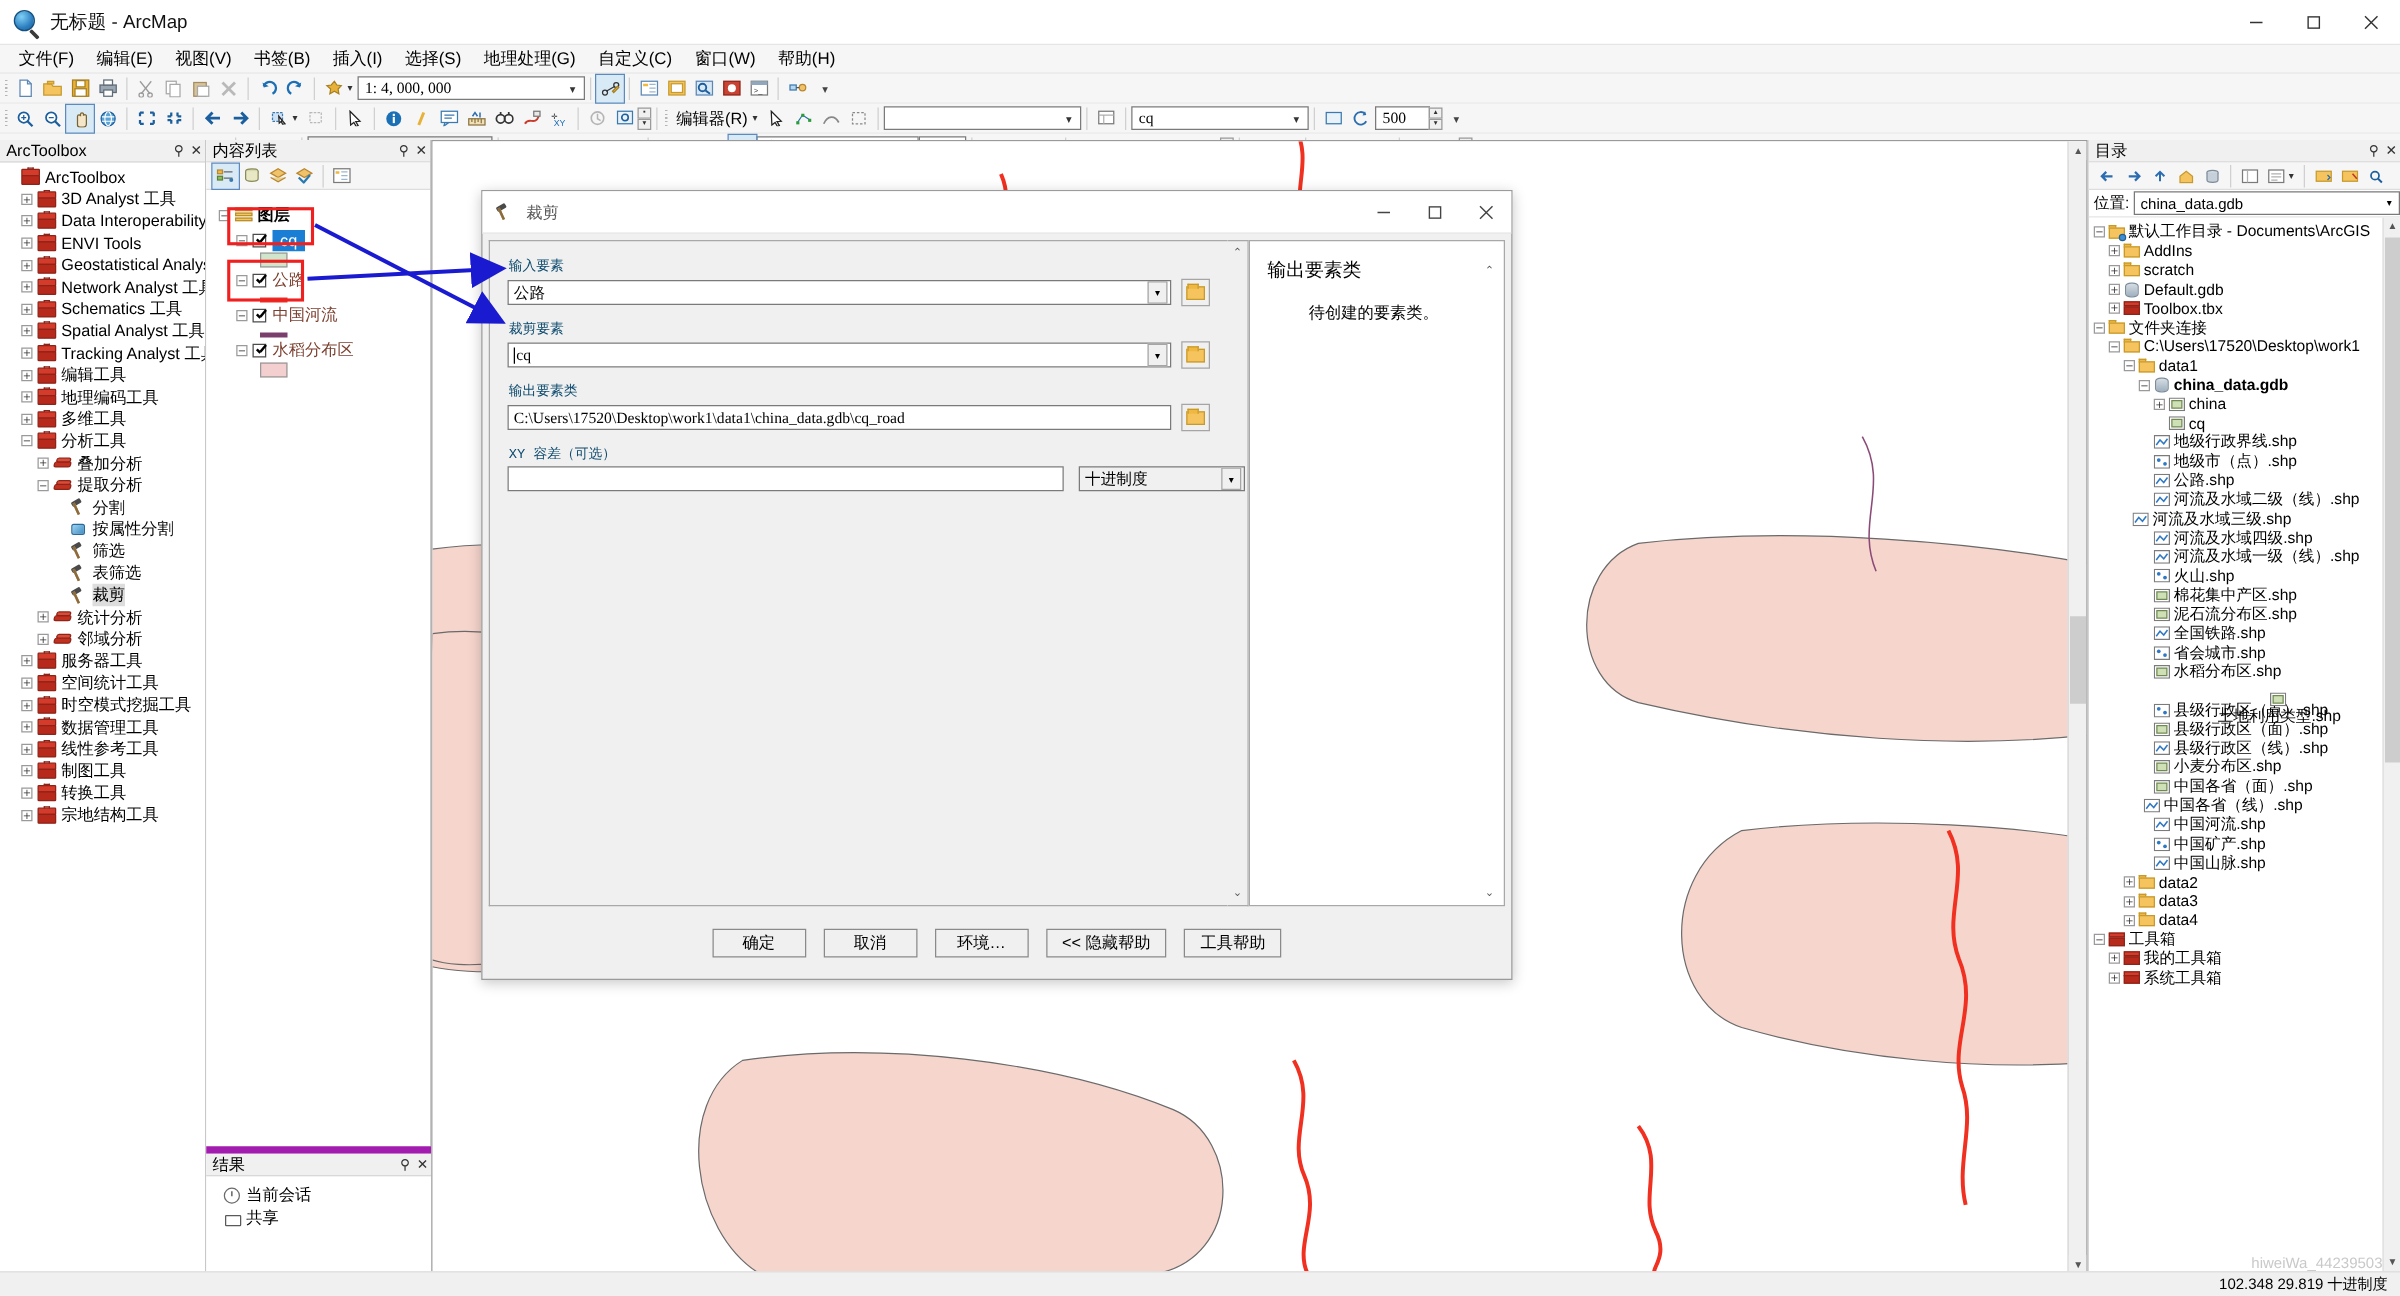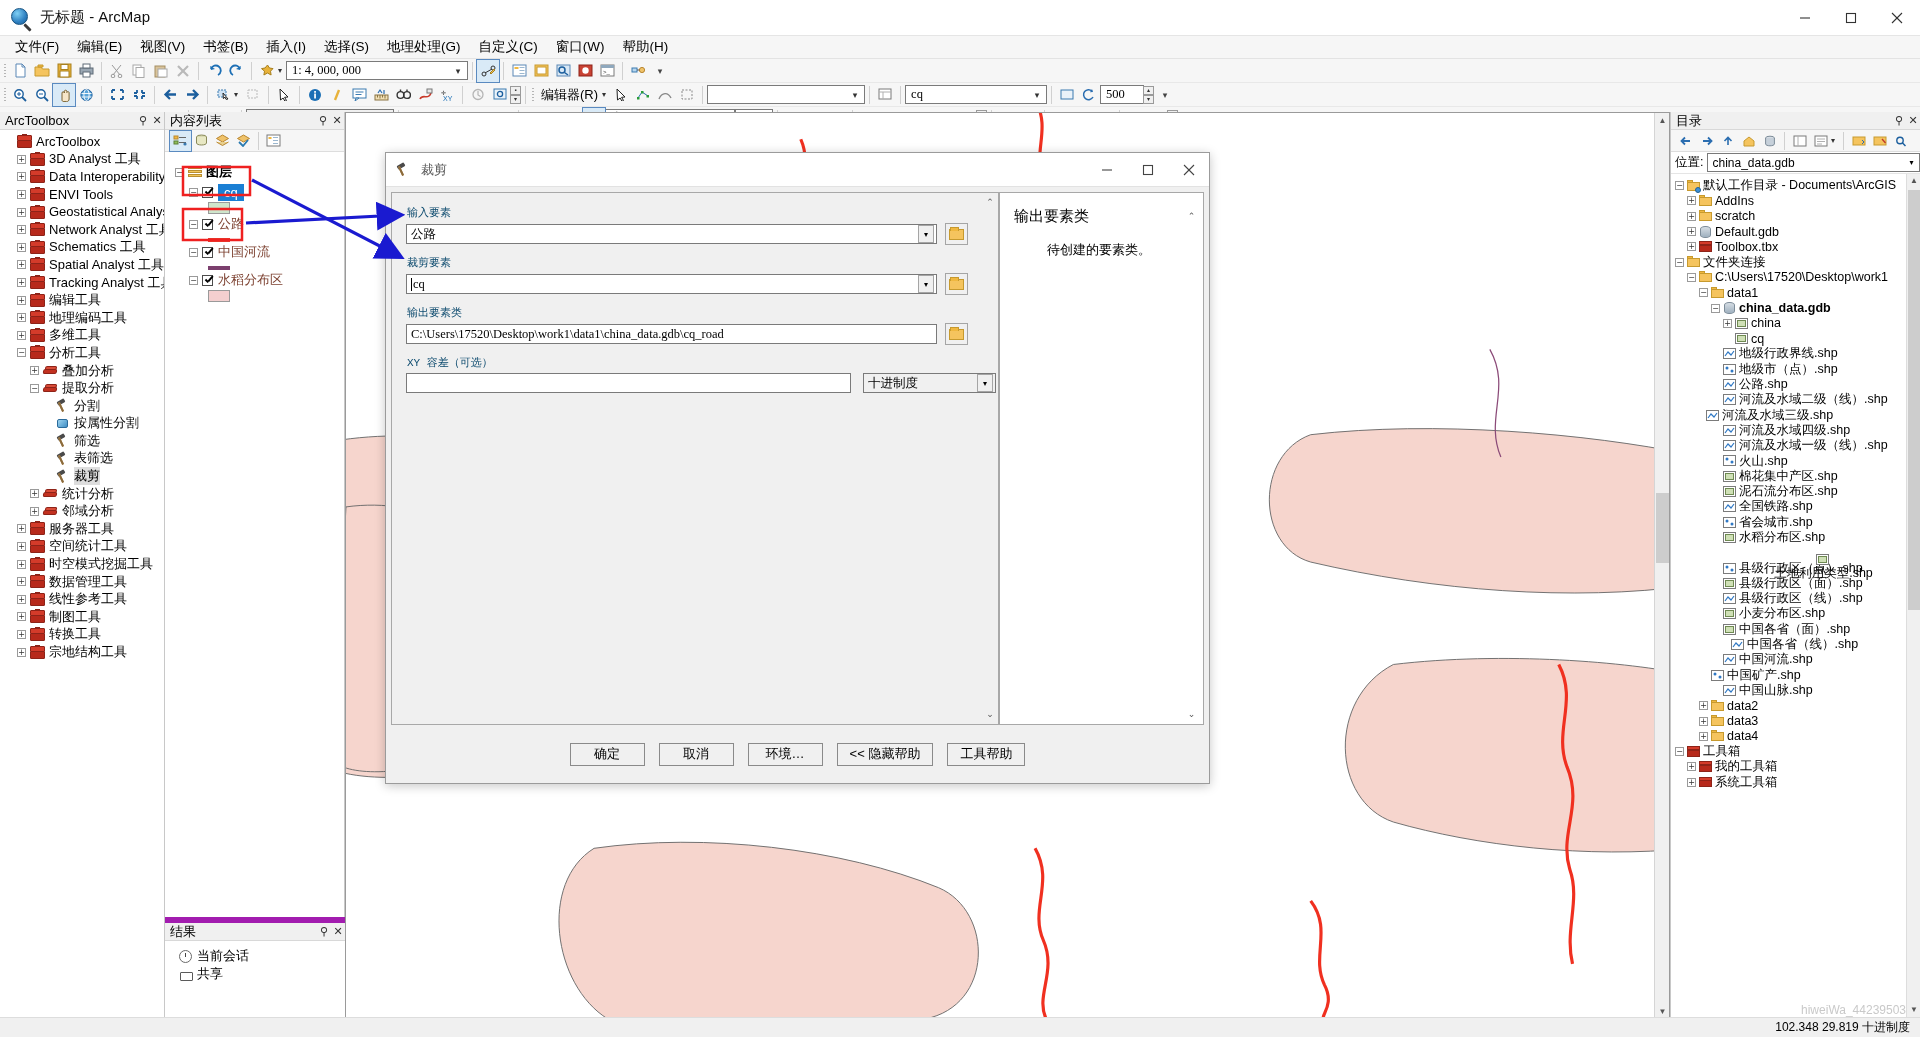--- a/index.html
+++ b/index.html
@@ -1542,37 +1542,37 @@
           <span>小麦分布区.shp</span>
         </div>
         <div class="crow" style="padding-left: 40px;">
           <span class="cexp none"></span>
           <span class="shp-ico"><svg width="13" height="11">
               <rect x="0.5" y="0.5" width="12" height="10" fill="#fff" stroke="#7b7b7b"></rect>
               <rect x="2.5" y="2.5" width="8" height="6" fill="#cfe0b6" stroke="#6f8a52"></rect>
             </svg></span>
           <span>中国各省（面）.shp</span>
         </div>
-        <div class="crow" style="padding-left: 48px;">
+        <div class="crow" style="padding-left: 32px;">
           <span class="cexp none"></span>
           <span class="shp-ico"><svg width="13" height="11">
               <rect x="0.5" y="0.5" width="12" height="10" fill="#fff" stroke="#7b7b7b"></rect>
               <path d="M2 8l3-4 3 3 3-4" stroke="#2f78c4" fill="none" stroke-width="1.2"></path>
             </svg></span>
           <span>中国各省（线）.shp</span>
         </div>
         <div class="crow" style="padding-left: 40px;">
           <span class="cexp none"></span>
           <span class="shp-ico"><svg width="13" height="11">
               <rect x="0.5" y="0.5" width="12" height="10" fill="#fff" stroke="#7b7b7b"></rect>
               <path d="M2 8l3-4 3 3 3-4" stroke="#2f78c4" fill="none" stroke-width="1.2"></path>
             </svg></span>
           <span>中国河流.shp</span>
         </div>
-        <div class="crow" style="padding-left: 28px;">
+        <div class="crow" style="padding-left: 40px;">
           <span class="cexp none"></span>
           <span class="shp-ico"><svg width="13" height="11">
               <rect x="0.5" y="0.5" width="12" height="10" fill="#fff" stroke="#7b7b7b"></rect>
               <circle cx="4" cy="4" r="1.5" fill="#2f78c4"></circle>
               <circle cx="9" cy="7" r="1.5" fill="#2f78c4"></circle>
             </svg></span>
           <span>中国矿产.shp</span>
         </div>
         <div class="crow" style="padding-left: 40px;">
           <span class="cexp none"></span>

